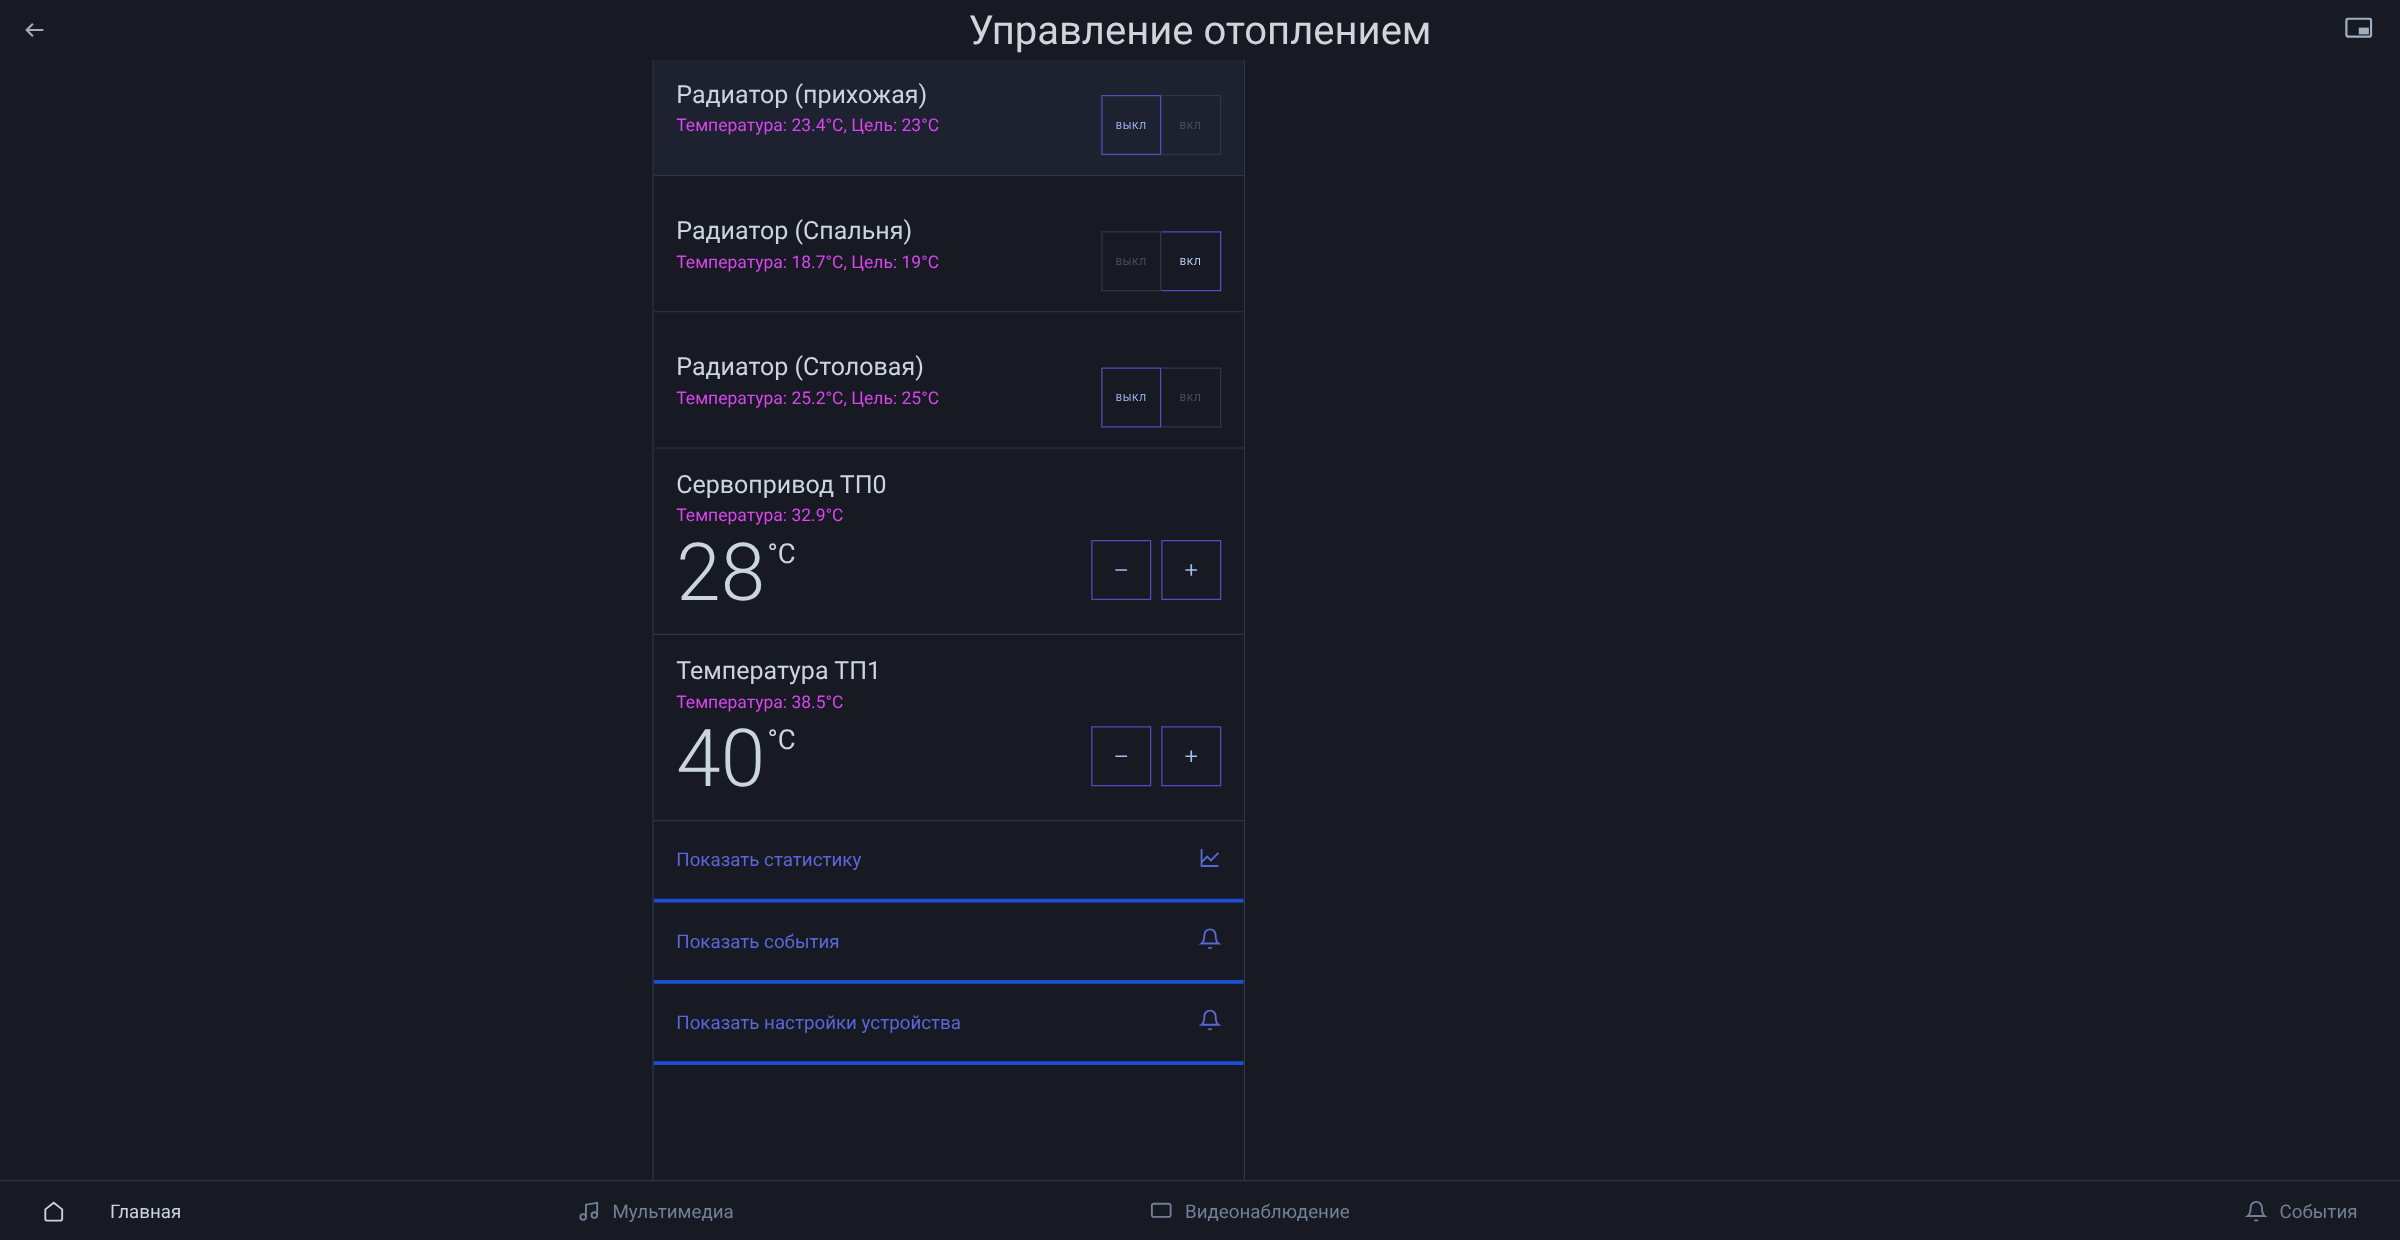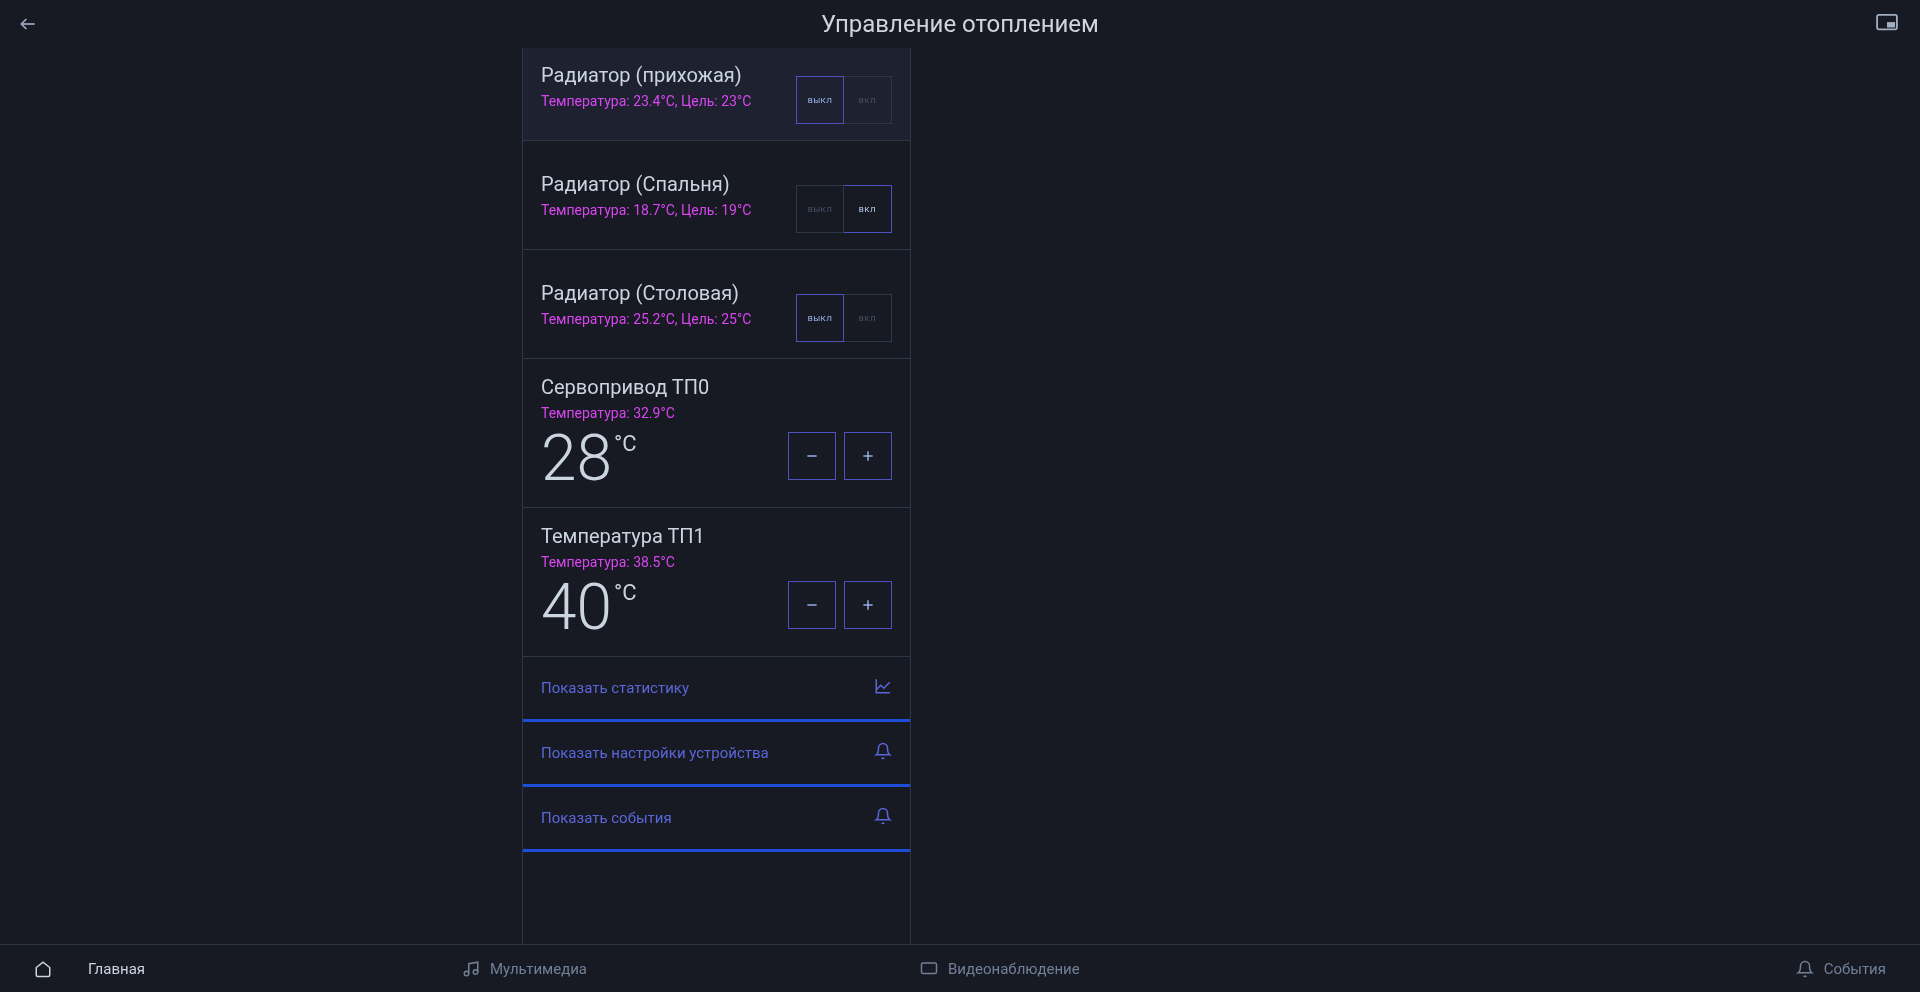--- a/index.html
+++ b/index.html
@@ -16,21 +16,21 @@
   .header {
     position:absolute;
     top:0; left:0; right:0;
     height:48px;
     display:flex;
     align-items:center;
     justify-content:center;
   }
   .header-title {
     color:#d1d5db;
-    font-size:24px;
+    font-size:32px;
     font-weight:400;
   }
   .back-btn {
     position:absolute;
     left:18px;
     top:14px;
     width:20px;
     height:20px;
     cursor:pointer;
   }
@@ -40,21 +40,21 @@
     top:14px;
     width:22px;
     height:18px;
     cursor:pointer;
   }
   
   .main {
     position:absolute;
     left:522px;
     top:48px;
-    width:389px;
+    width:474px;
     bottom:48px;
     overflow:hidden;
     border-left:1px solid #2d3748;
     border-right:1px solid #2d3748;
   }
   .inner {
     position:absolute;
     top:-16px; 
     left:0; right:0;
   }
@@ -282,37 +282,37 @@
     <div class="link-row">
       <span class="label">Показать статистику</span>
       <span class="ricon">
         <svg width="18" height="18" viewBox="0 0 24 24" fill="none" stroke="#5a67d8" stroke-width="2">
             <polyline points="3 17 9 11 13 15 21 7"></polyline>
             <polyline points="3 3 3 21 21 21"></polyline>
           </svg>
       </span>
     </div>
     <div class="link-row">
+      <span class="label">Показать события</span>
+      <span class="ricon">
+        <svg width="18" height="18" viewBox="0 0 24 24" fill="none" stroke="#5a67d8" stroke-width="2">
+            <path d="M18 8a6 6 0 0 0-12 0c0 7-3 9-3 9h18s-3-2-3-9"></path>
+            <path d="M13.7 21a2 2 0 0 1-3.4 0"></path>
+          </svg>
+      </span>
+    </div>
+    <div class="link-row">
       <span class="label">Показать настройки устройства</span>
       <span class="ricon">
         <svg width="18" height="18" viewBox="0 0 24 24" fill="none" stroke="#5a67d8" stroke-width="2">
             <path d="M18 8a6 6 0 0 0-12 0c0 7-3 9-3 9h18s-3-2-3-9"></path>
             <path d="M13.7 21a2 2 0 0 1-3.4 0"></path>
           </svg>
       </span>
     </div>
-    <div class="link-row">
-      <span class="label">Показать события</span>
-      <span class="ricon">
-        <svg width="18" height="18" viewBox="0 0 24 24" fill="none" stroke="#5a67d8" stroke-width="2">
-            <path d="M18 8a6 6 0 0 0-12 0c0 7-3 9-3 9h18s-3-2-3-9"></path>
-            <path d="M13.7 21a2 2 0 0 1-3.4 0"></path>
-          </svg>
-      </span>
-    </div>
 
   </div>
 </div>
 
 <div class="footer">
   <div class="nav-item active nav-left">
     <svg width="18" height="18" viewBox="0 0 24 24" fill="none" stroke="#cbd5e0" stroke-width="2">
         <path d="M3 10l9-7 9 7v10a2 2 0 0 1-2 2H5a2 2 0 0 1-2-2z"></path>
       </svg>
     <span>Главная</span>

